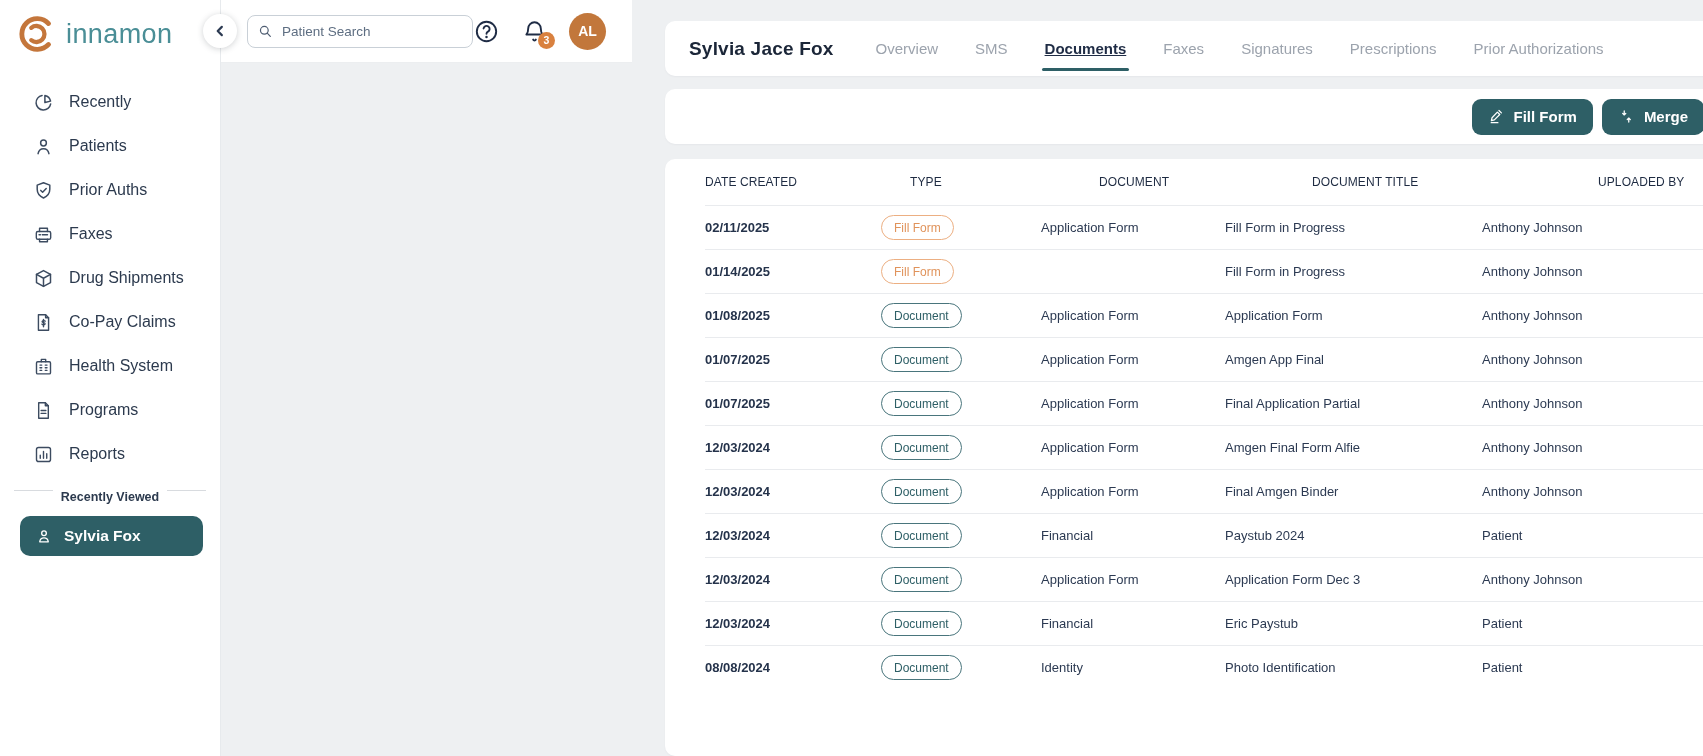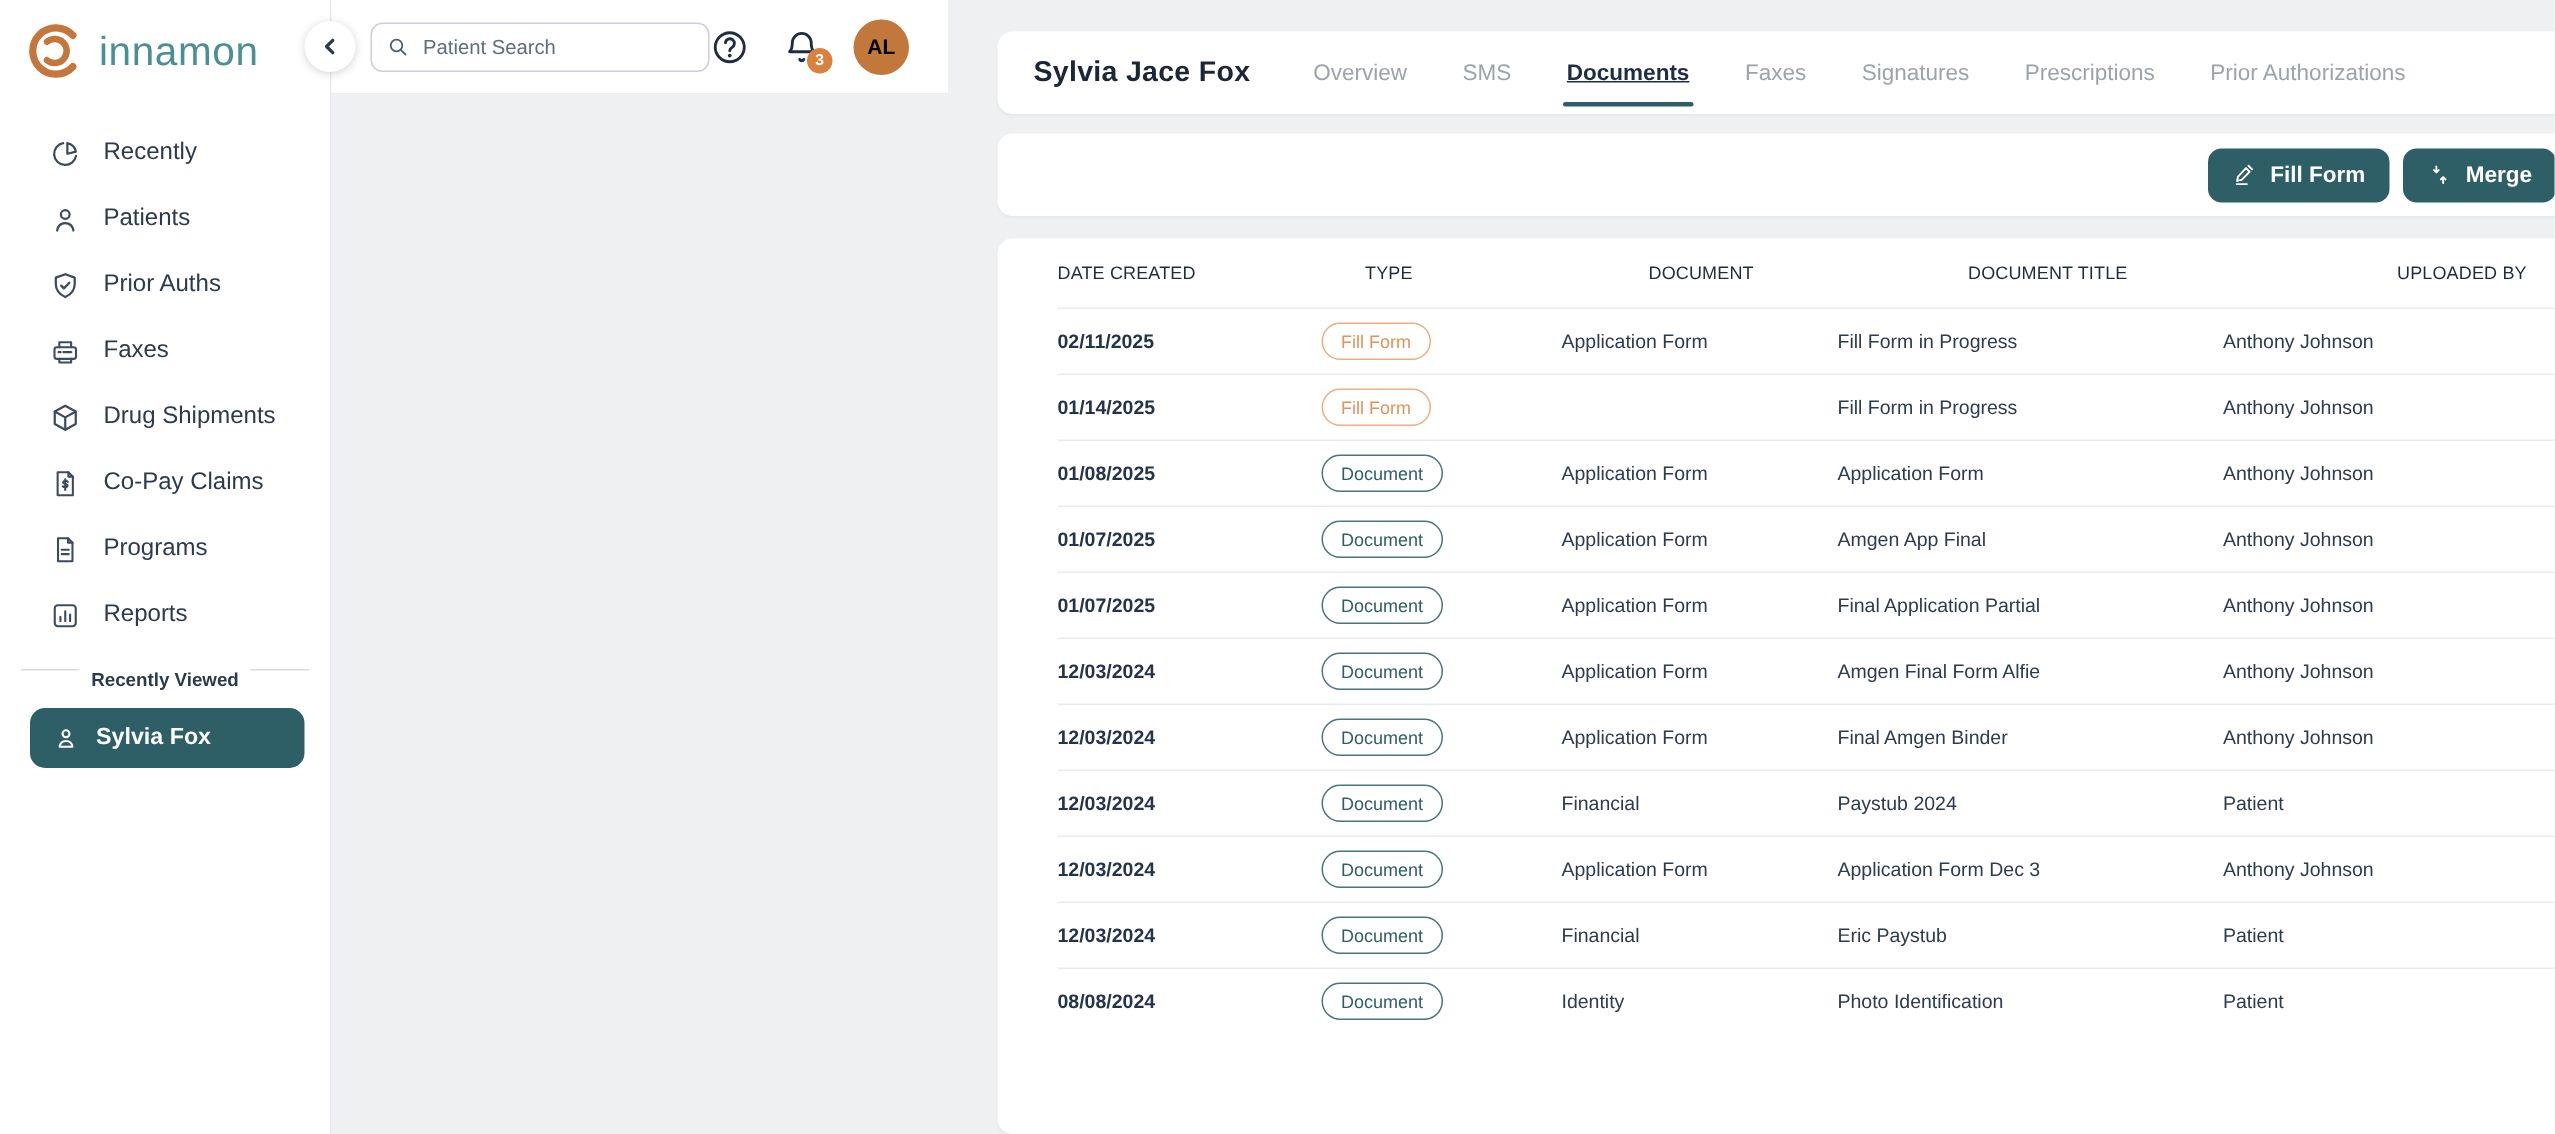--- a/index.html
+++ b/index.html
@@ -40,21 +40,21 @@
                 font-family:inherit;background:#fff;}
   .search input::placeholder{color:#5E6E82;}
   .search-ic{position:absolute;left:10px;top:50%;transform:translateY(-50%);
              width:16px;height:16px;color:#4E5D72;}
   .topbar-right{margin-left:auto;display:flex;align-items:center;gap:21px;}
   .plainbtn{background:none;border:none;color:#1F2C45;width:27px;height:27px;
             cursor:pointer;padding:0;position:relative;}
   .bell-badge{position:absolute;right:-7px;bottom:-4px;min-width:17px;height:17px;border-radius:9px;
               background:#D9813F;color:#fff;font-size:10.5px;font-weight:700;
               display:flex;align-items:center;justify-content:center;}
-  .avatar{width:37px;height:37px;border-radius:50%;background:#C2773B;color:#000000;font-weight:700;
+  .avatar{width:37px;height:37px;border-radius:50%;background:#C2773B;color:#ffffff;font-weight:700;
           font-size:14px;display:flex;align-items:center;justify-content:center;border:none;cursor:pointer;
           font-family:inherit;}
 
   
   .content{flex:1;padding:21px 31px 0 33px;display:flex;flex-direction:column;min-height:0;}
   .card{background:#fff;border-radius:10px;box-shadow:0 1px 2px rgba(16,24,40,.04);}
   .header-card{height:55px;display:flex;align-items:center;padding:0 24px;margin-bottom:13px;flex:none;}
   .patient-name{font-size:19px;font-weight:700;color:#1B2638;margin:0 42px 0 0;letter-spacing:.2px;}
   .tabs{display:flex;gap:37px;height:100%;align-items:stretch;}
   .tab{position:relative;font-size:15px;color:#9CA3AD;background:none;border:none;padding:0;
@@ -153,20 +153,30 @@
         <button class="nav-item">
     <span class="nav-ic" data-icon="dollar-document">
             <svg viewBox="0 0 24 24" fill="none" stroke="currentColor" stroke-linecap="round" stroke-linejoin="round" stroke-width="1.6">
               <path d="M6.2 3.2h8.2l3.4 3.4v14.2H6.2z"></path>
               <path d="M14.4 3.2v3.4h3.4"></path>
               <path d="M12 8.6v8.2"></path>
               <path d="M13.9 10.5c-.5-.8-3.3-.9-3.5.4-.3 1.5 3.6 1.1 3.4 2.7-.2 1.3-2.9 1.2-3.6.3"></path>
             </svg>
           </span>
     <span class="nav-label">Co-Pay Claims</span>
+  </button>
+        <button class="nav-item">
+    <span class="nav-ic" data-icon="hospital">
+            <svg viewBox="0 0 24 24" fill="none" stroke="currentColor" stroke-linecap="round" stroke-linejoin="round" stroke-width="1.6">
+              <rect x="4" y="6.6" width="16" height="13.8" rx="1.4"></rect>
+              <path d="M9.5 6.6V3.9h5v2.7"></path>
+              <path d="M8 10.4h2M8 13.4h2M8 16.4h2M14 10.4h2M14 13.4h2M14 16.4h2"></path>
+            </svg>
+          </span>
+    <span class="nav-label">Health System</span>
   </button>
         <button class="nav-item">
     <span class="nav-ic" data-icon="document">
             <svg viewBox="0 0 24 24" fill="none" stroke="currentColor" stroke-linecap="round" stroke-linejoin="round" stroke-width="1.6">
               <path d="M6.5 3.2h7.6l3.4 3.4v14.2H6.5z"></path>
               <path d="M14.1 3.2v3.4h3.4"></path>
               <path d="M9.3 12h5.4M9.3 15.3h5.4"></path>
             </svg>
           </span>
     <span class="nav-label">Programs</span>

